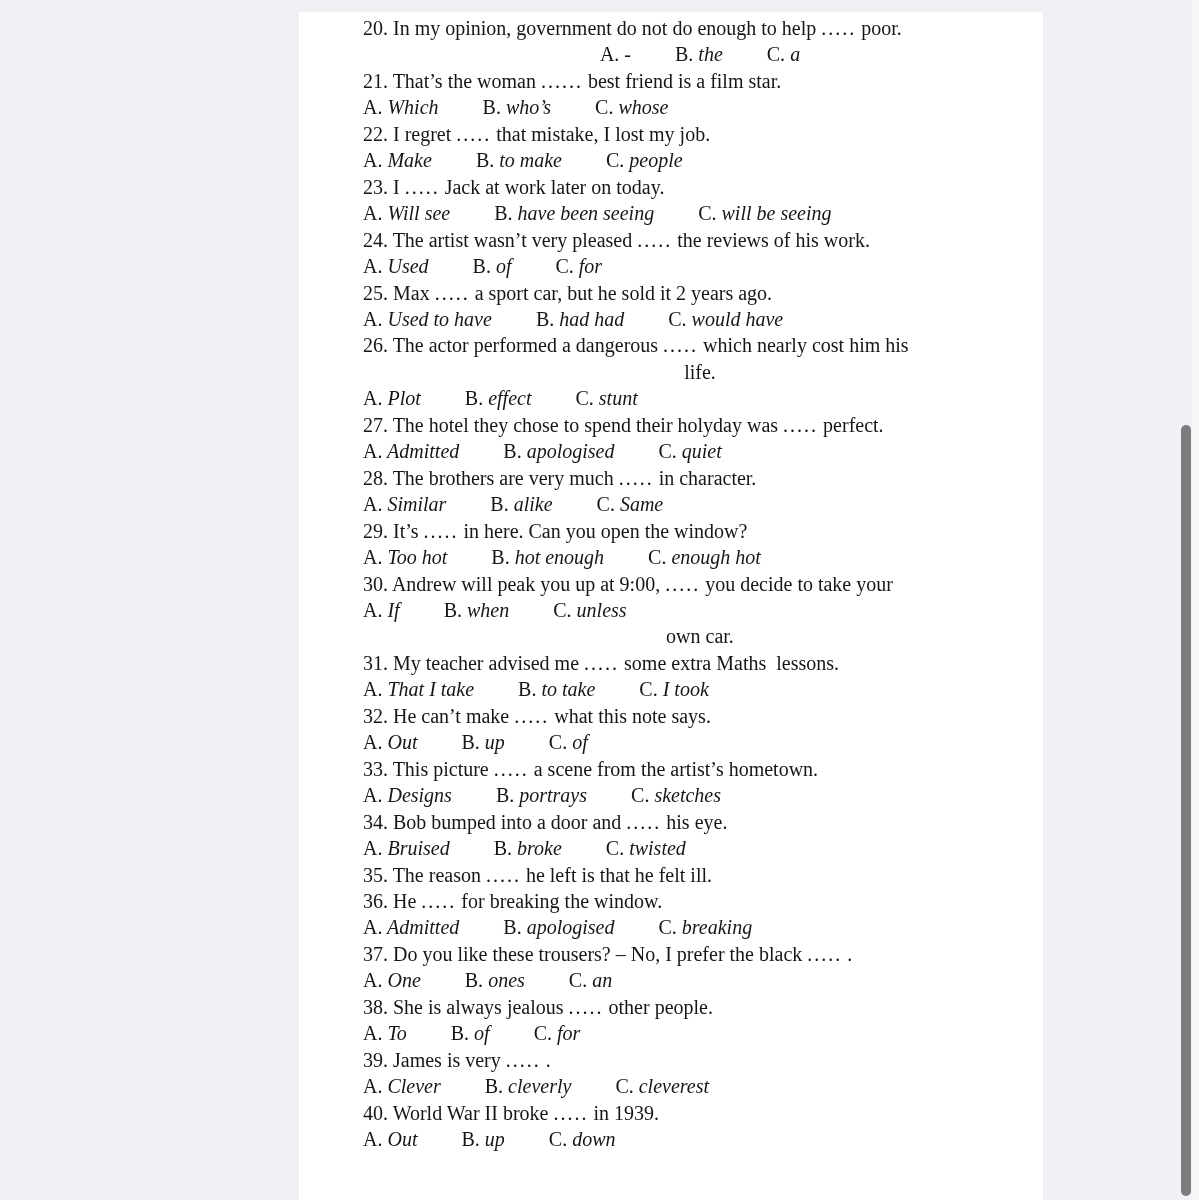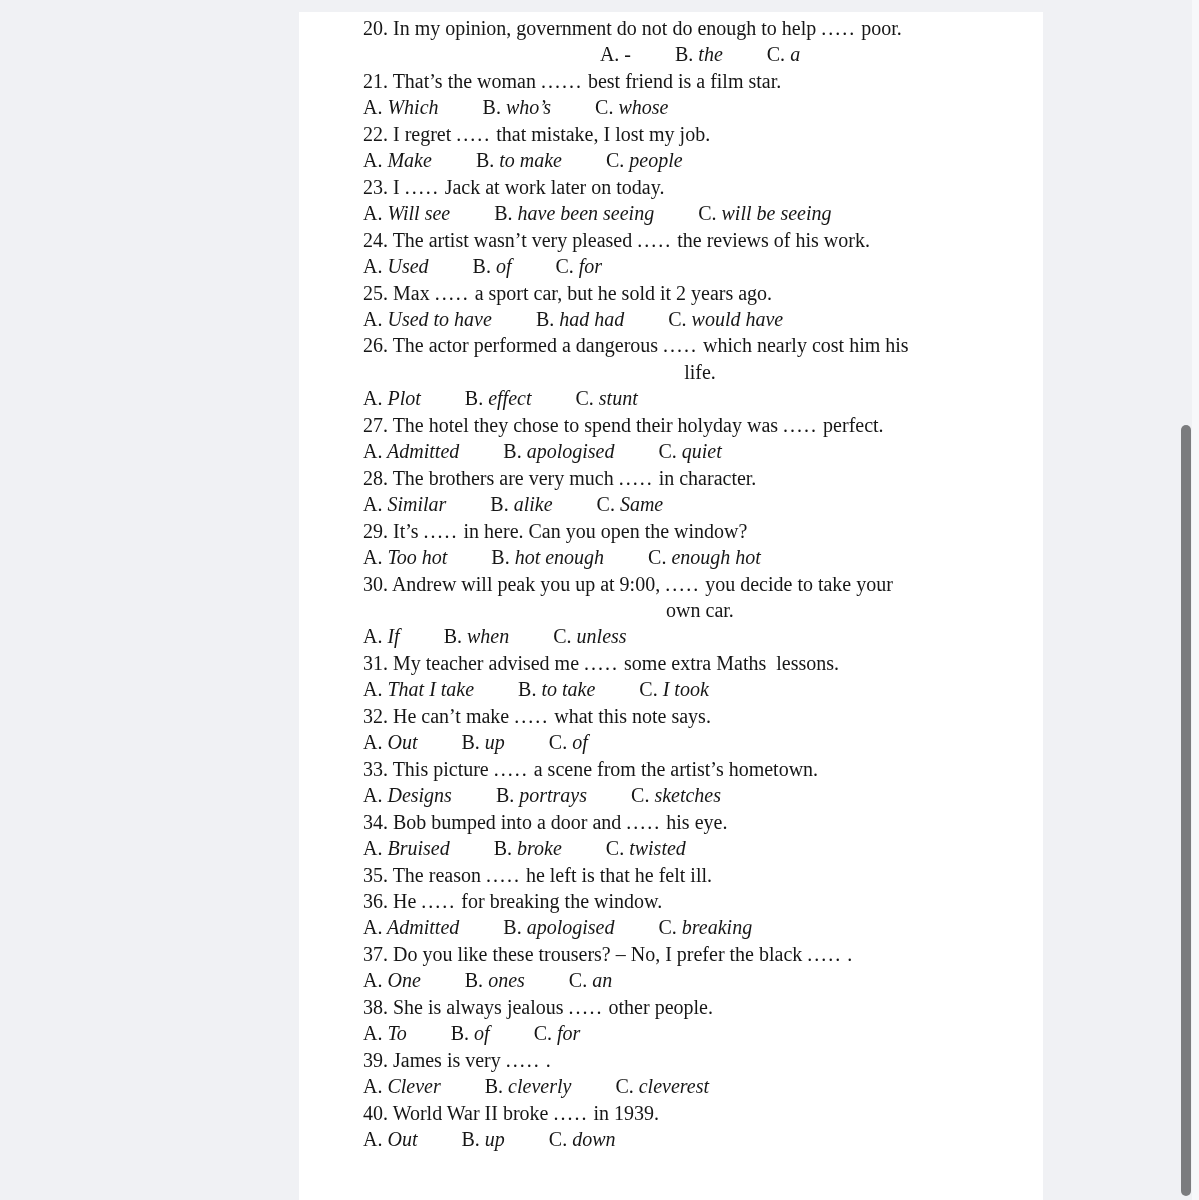--- a/index.html
+++ b/index.html
@@ -108,22 +108,22 @@
         <div class="q-block">
           <div class="line q-line">28. The brothers are very much <span class="dots">.....</span> in character.</div>
           <div class="line opts"><span class="opt"><span class="opt-label">A.</span><span class="opt-text"> Similar</span></span><span class="opt"><span class="opt-label">B.</span><span class="opt-text"> alike</span></span><span class="opt"><span class="opt-label">C.</span><span class="opt-text"> Same</span></span></div>
         </div>
         <div class="q-block">
           <div class="line q-line">29. It’s <span class="dots">.....</span> in here. Can you open the window?</div>
           <div class="line opts"><span class="opt"><span class="opt-label">A.</span><span class="opt-text"> Too hot</span></span><span class="opt"><span class="opt-label">B.</span><span class="opt-text"> hot enough</span></span><span class="opt"><span class="opt-label">C.</span><span class="opt-text"> enough hot</span></span></div>
         </div>
         <div class="q-block">
           <div class="line q-line">30. Andrew will peak you up at 9:00, <span class="dots">.....</span> you decide to take your</div>
+          <div class="line opts"><span class="opt"><span class="opt-label">A.</span><span class="opt-text"> If</span></span><span class="opt"><span class="opt-label">B.</span><span class="opt-text"> when</span></span><span class="opt"><span class="opt-label">C.</span><span class="opt-text"> unless</span></span></div>
           <div class="line q-line cont">own car.</div>
-          <div class="line opts"><span class="opt"><span class="opt-label">A.</span><span class="opt-text"> If</span></span><span class="opt"><span class="opt-label">B.</span><span class="opt-text"> when</span></span><span class="opt"><span class="opt-label">C.</span><span class="opt-text"> unless</span></span></div>
         </div>
         <div class="q-block">
           <div class="line q-line">31. My teacher advised me <span class="dots">.....</span> some extra Maths  lessons.</div>
           <div class="line opts"><span class="opt"><span class="opt-label">A.</span><span class="opt-text"> That I take</span></span><span class="opt"><span class="opt-label">B.</span><span class="opt-text"> to take</span></span><span class="opt"><span class="opt-label">C.</span><span class="opt-text"> I took</span></span></div>
         </div>
         <div class="q-block">
           <div class="line q-line">32. He can’t make <span class="dots">.....</span> what this note says.</div>
           <div class="line opts"><span class="opt"><span class="opt-label">A.</span><span class="opt-text"> Out</span></span><span class="opt"><span class="opt-label">B.</span><span class="opt-text"> up</span></span><span class="opt"><span class="opt-label">C.</span><span class="opt-text"> of</span></span></div>
         </div>
         <div class="q-block">

